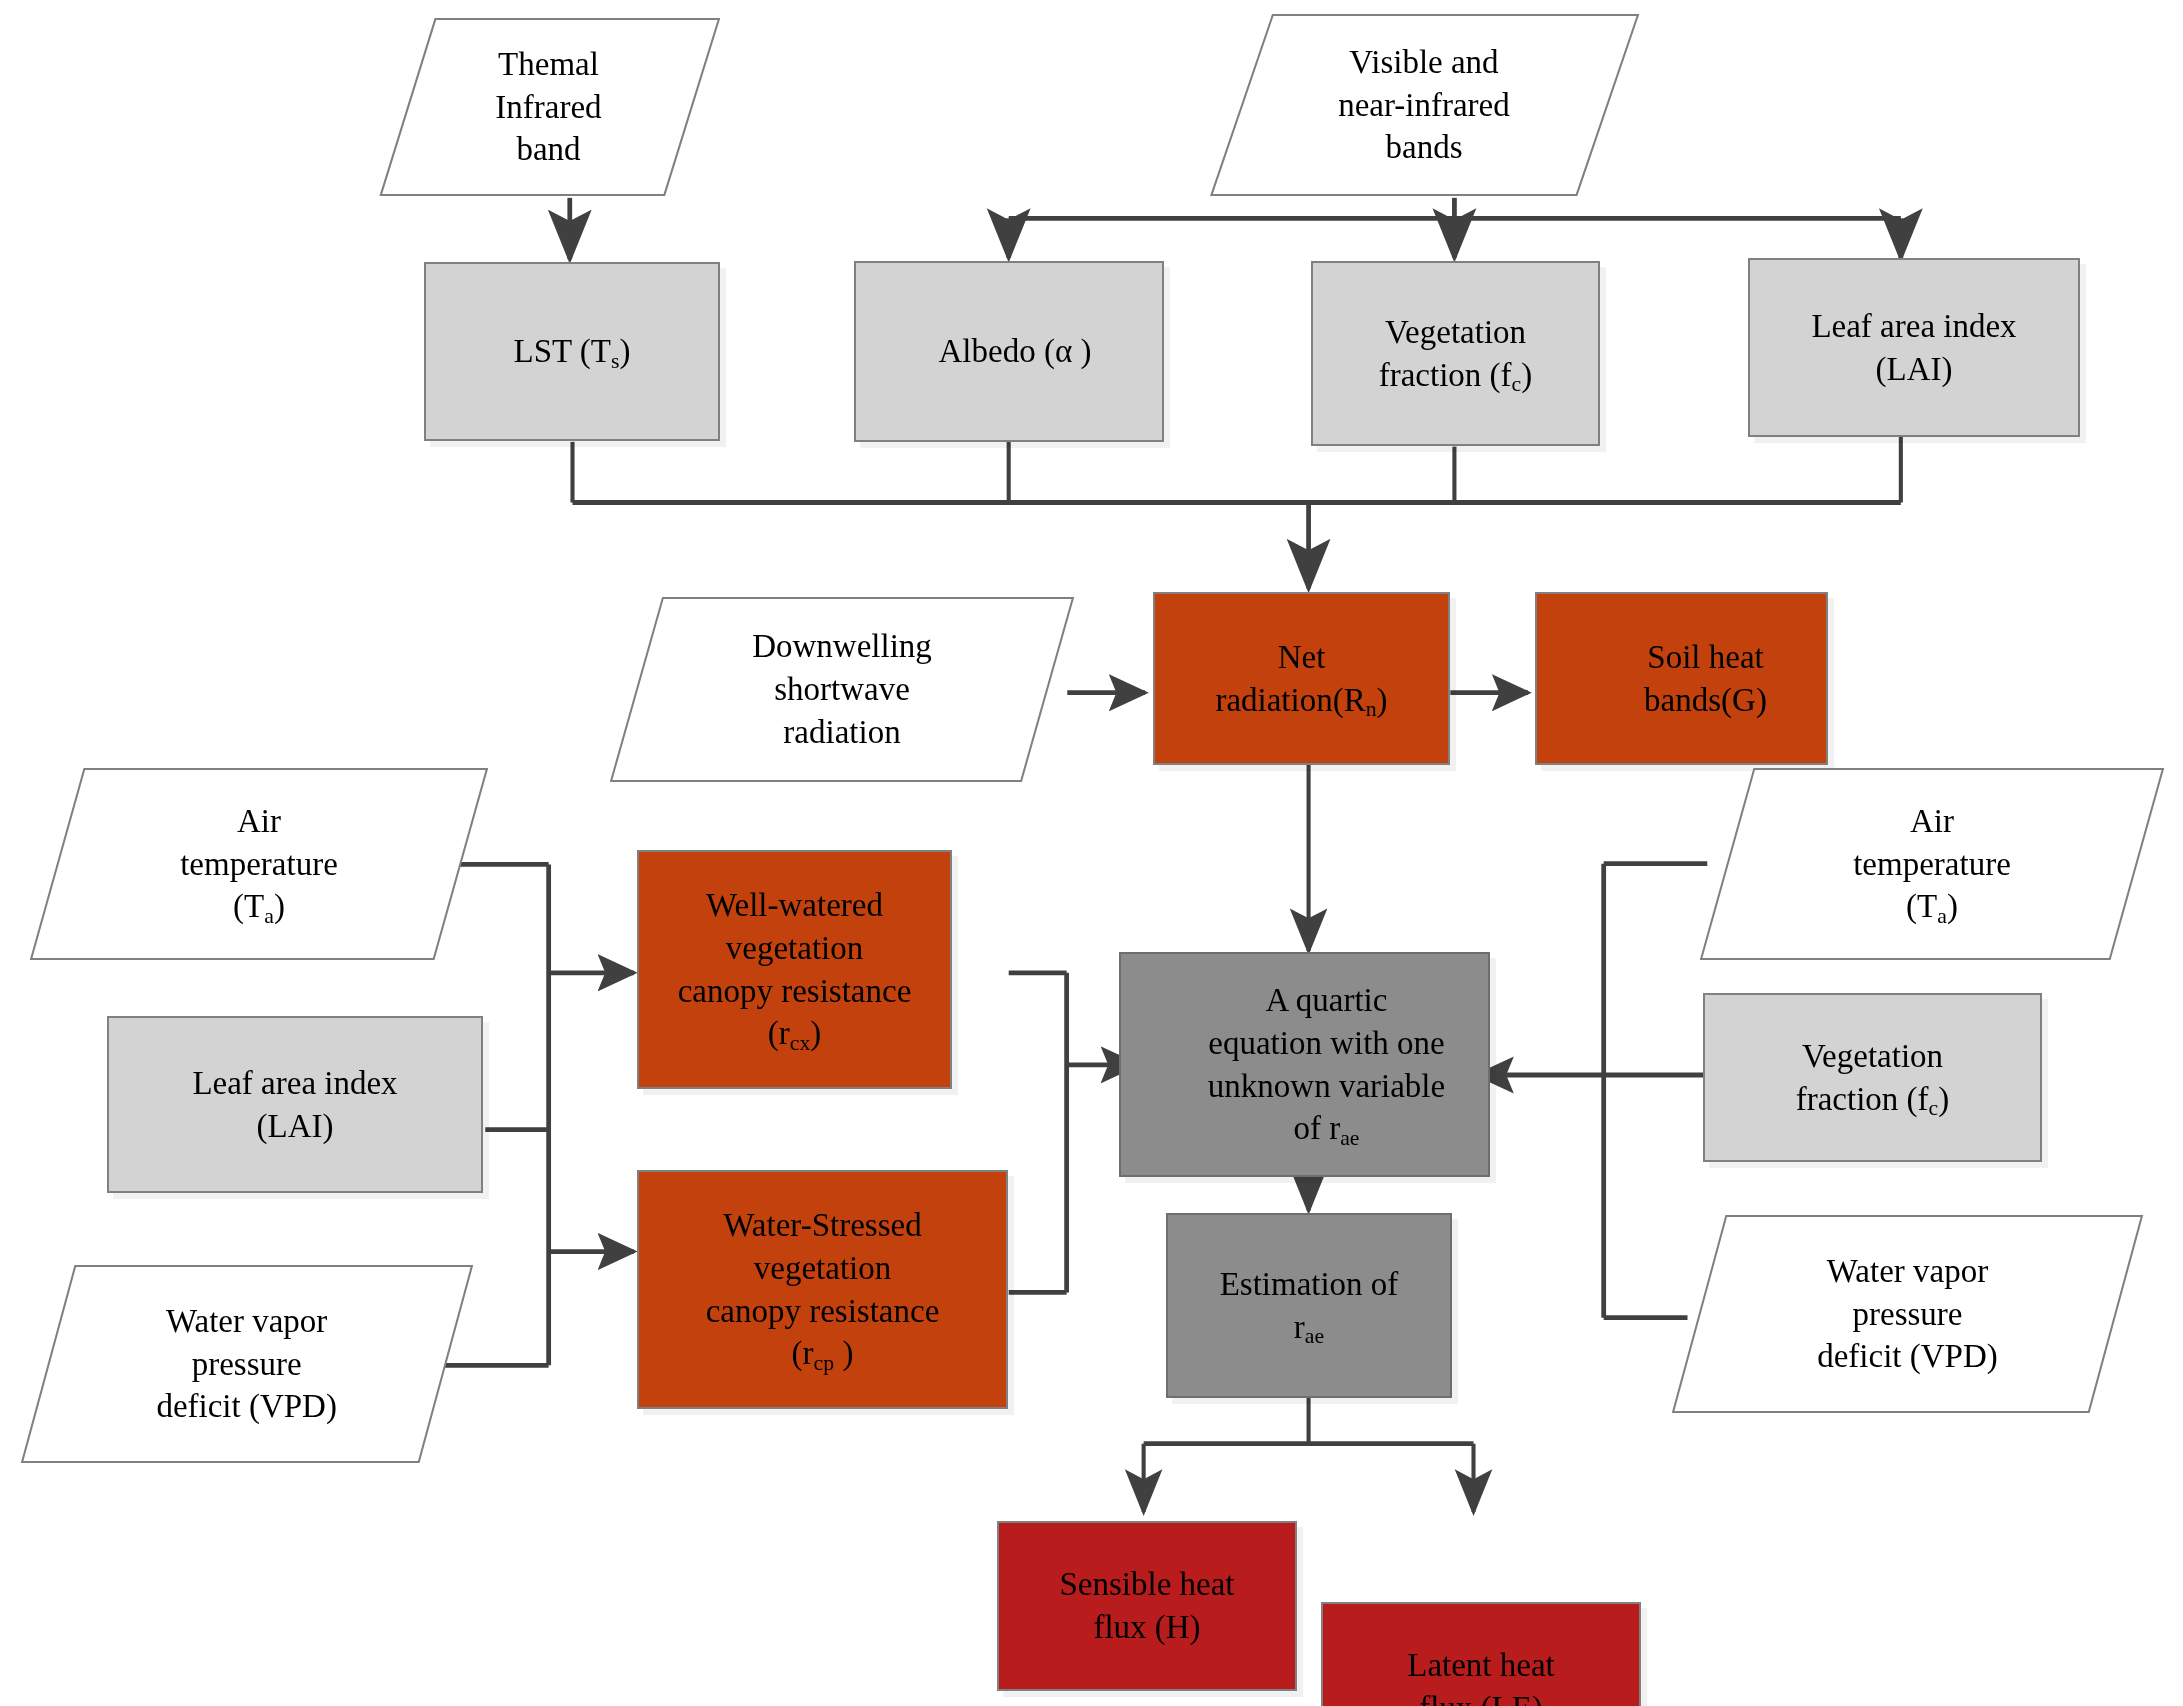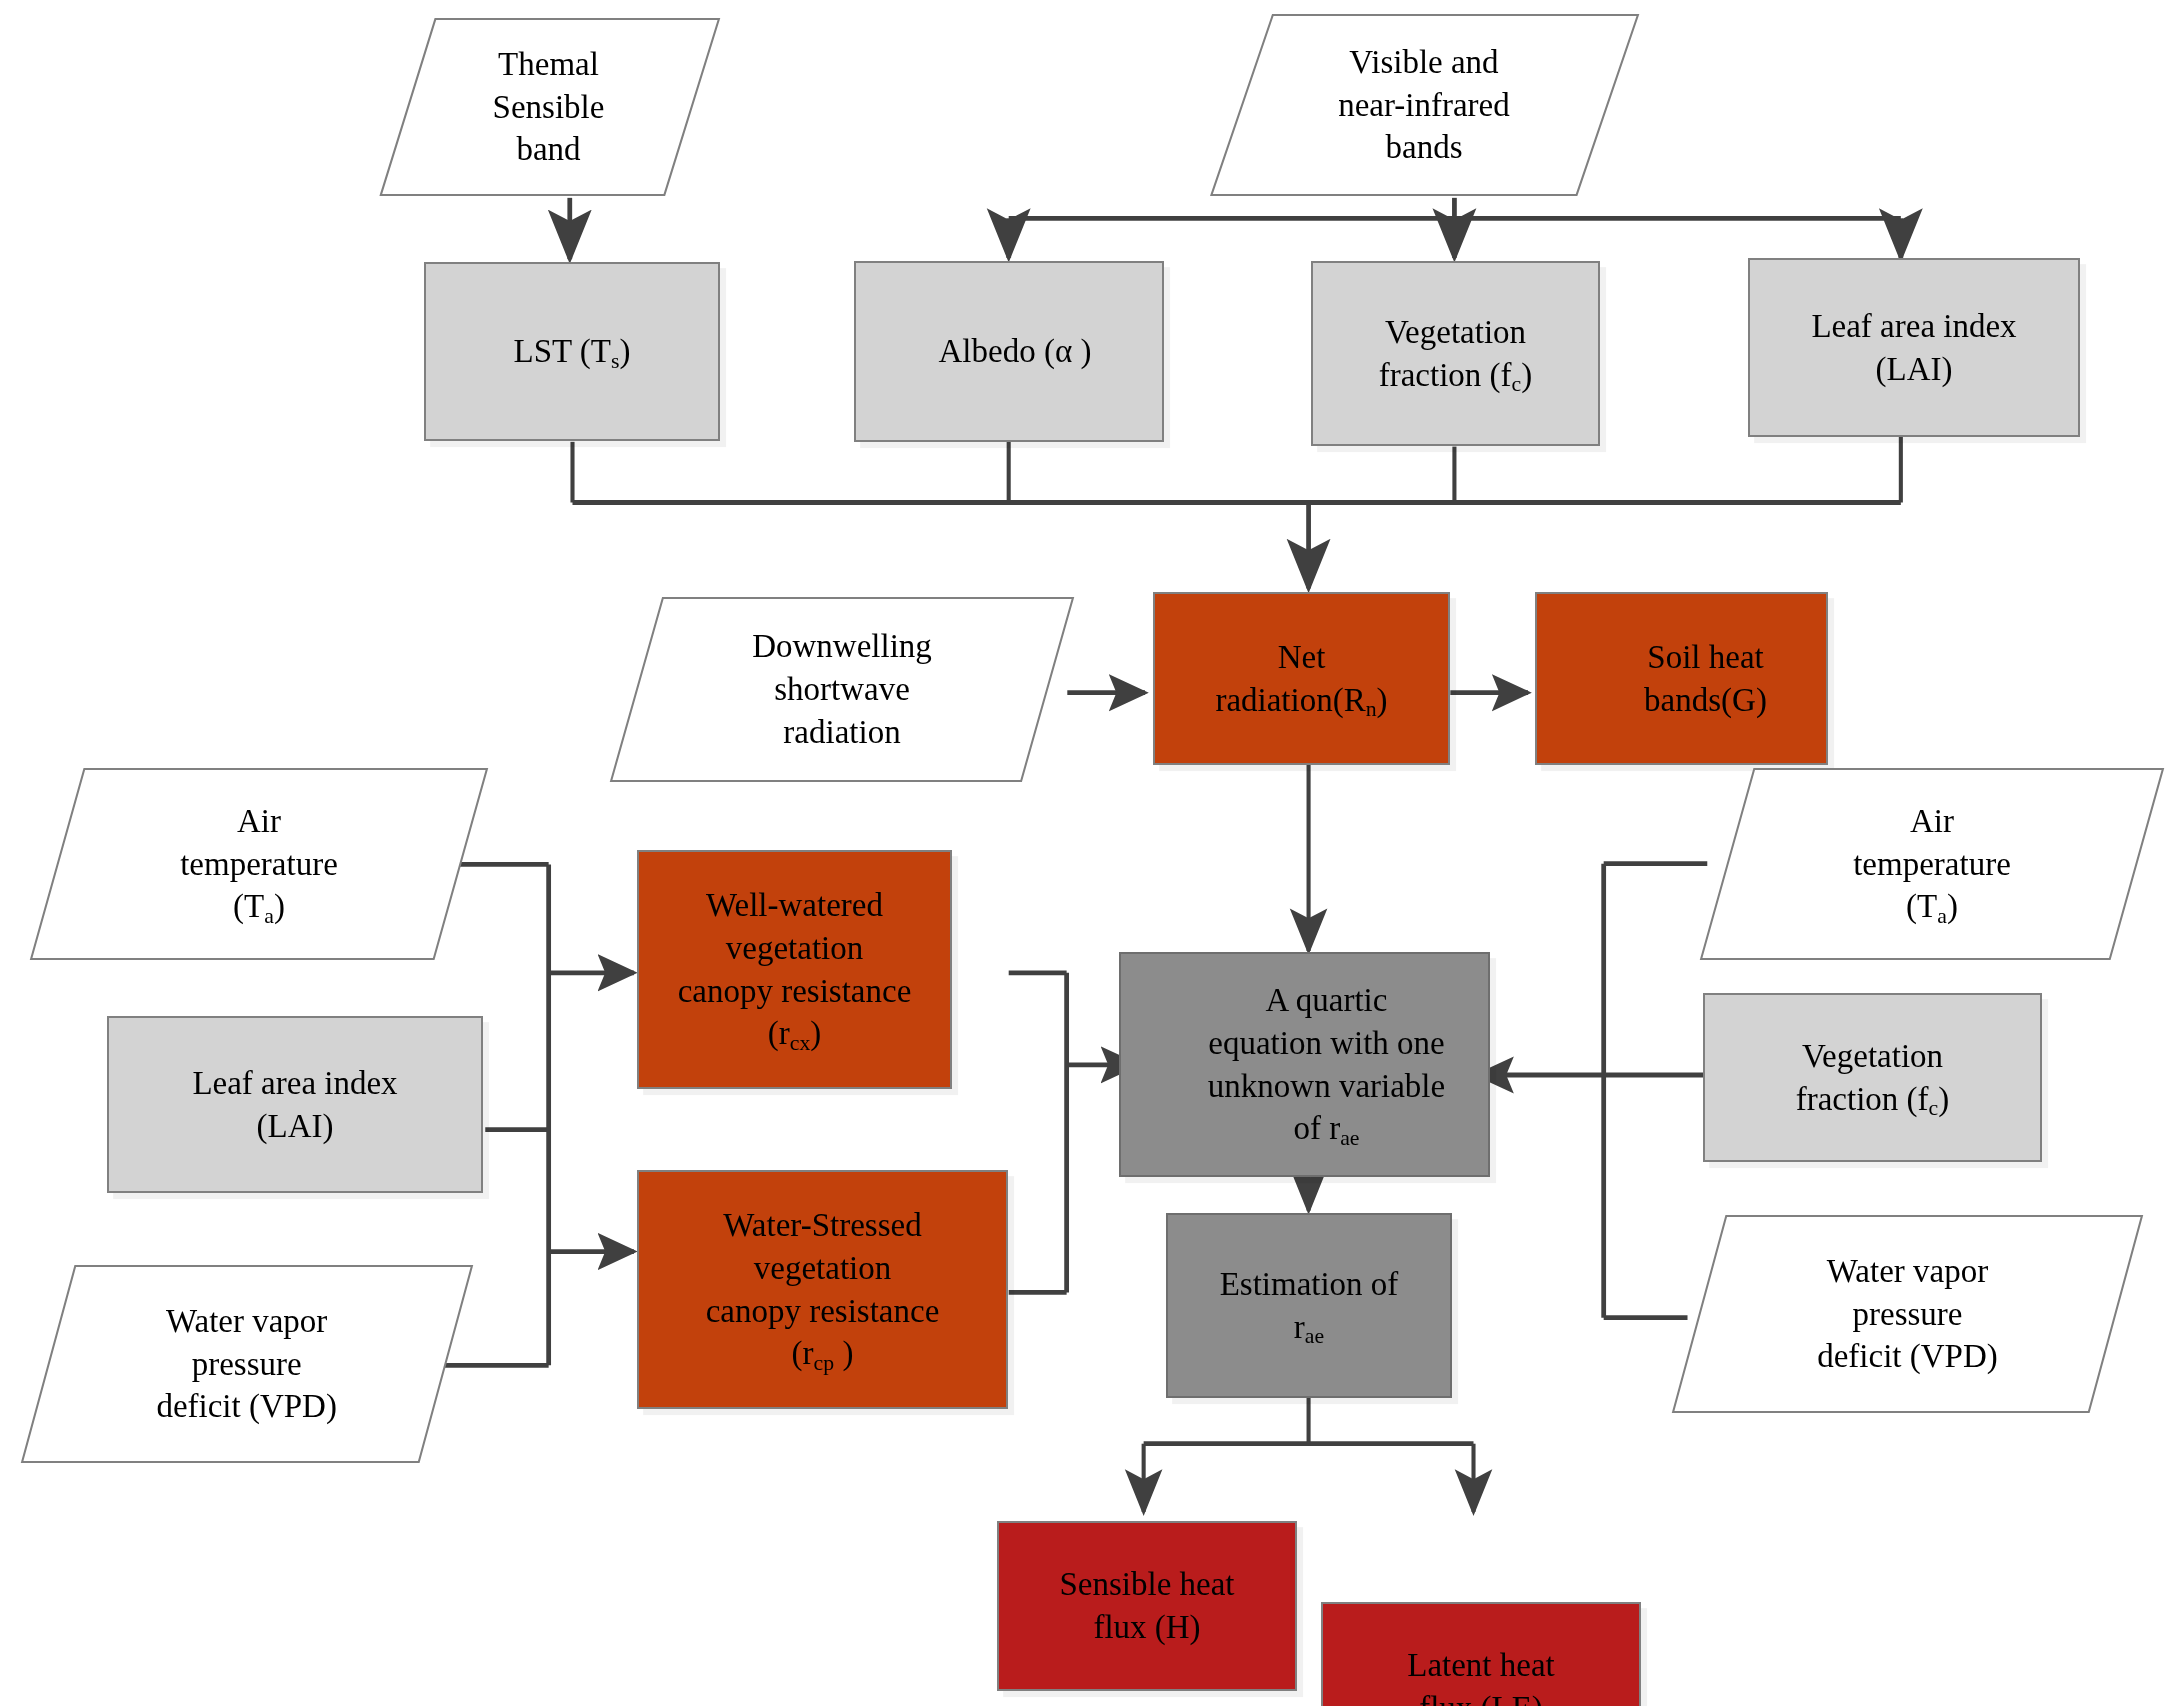--- a/index.html
+++ b/index.html
@@ -86,21 +86,21 @@
     </g>
   </svg>
 
   <div class="para" style="left:374px;top:15px;width:349px;height:184px;">
     <svg class="shape" viewBox="0 0 512 270" preserveAspectRatio="none">
       <polygon points="10,264 90,6 506,6 426,264" fill="#ffffff" stroke="#808080" stroke-width="3"></polygon>
     </svg>
     <div class="txt f48">
       <span>
         <span>Themal</span><br>
-        <span>Sensible</span><br>
+        <span>Infrared</span><br>
         <span>band</span>
       </span>
     </div>
   </div>
 
   <div class="para" style="left:1206px;top:11px;width:436px;height:188px;">
     <svg class="shape" viewBox="0 0 640 276" preserveAspectRatio="none">
       <polygon points="8,270 98,6 634,6 544,270" fill="#ffffff" stroke="#808080" stroke-width="3"></polygon>
     </svg>
     <div class="txt f48">

